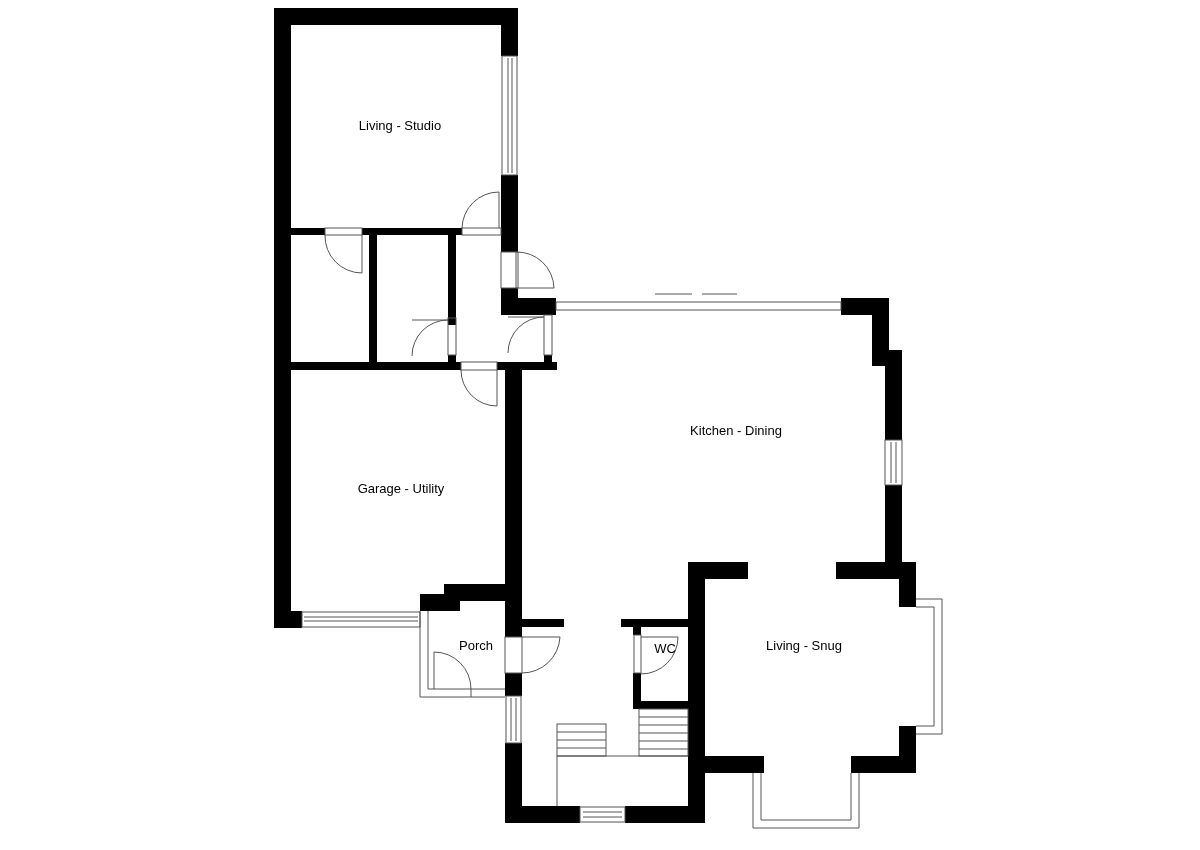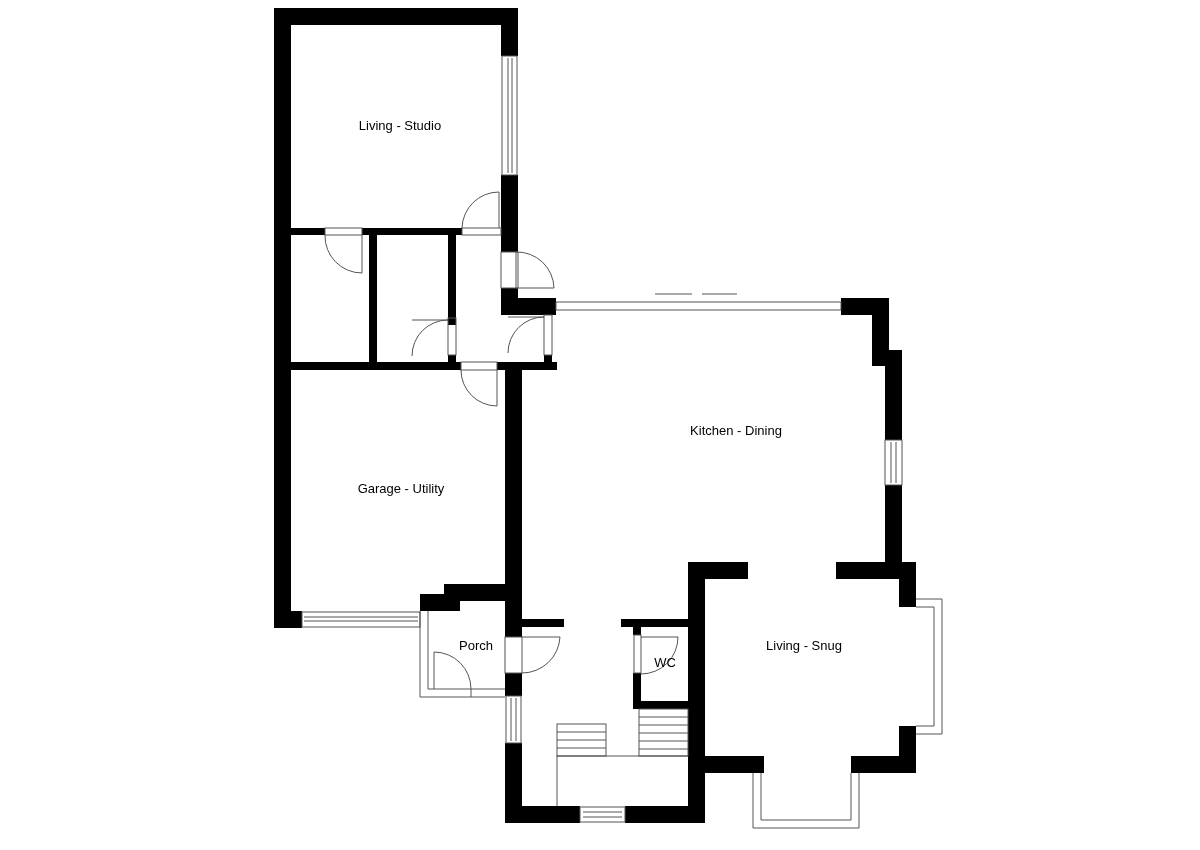--- a/index.html
+++ b/index.html
@@ -159,14 +159,14 @@
     <line x1="639" y1="749" x2="688" y2="749"></line>
     <polyline points="557,756 557,806"></polyline>
     <line x1="557" y1="756" x2="688" y2="756"></line>
   </g>
 </svg>
 
 <div class="room-label" style="left:400px;top:125px;">Living  - Studio</div>
 <div class="room-label" style="left:401px;top:488px;text-align:right;">Garage - Utility</div>
 <div class="room-label" style="left:736px;top:430px;text-align:right;">Kitchen - Dining</div>
 <div class="room-label" style="left:476px;top:645px;">Porch</div>
-<div class="room-label" style="left:665px;top:662px;text-align:center;">WC</div>
+<div class="room-label" style="left:665px;top:648px;text-align:center;">WC</div>
 <div class="room-label" style="left:804px;top:645px;text-align:center;">Living - Snug</div>
 
 </body></html>

